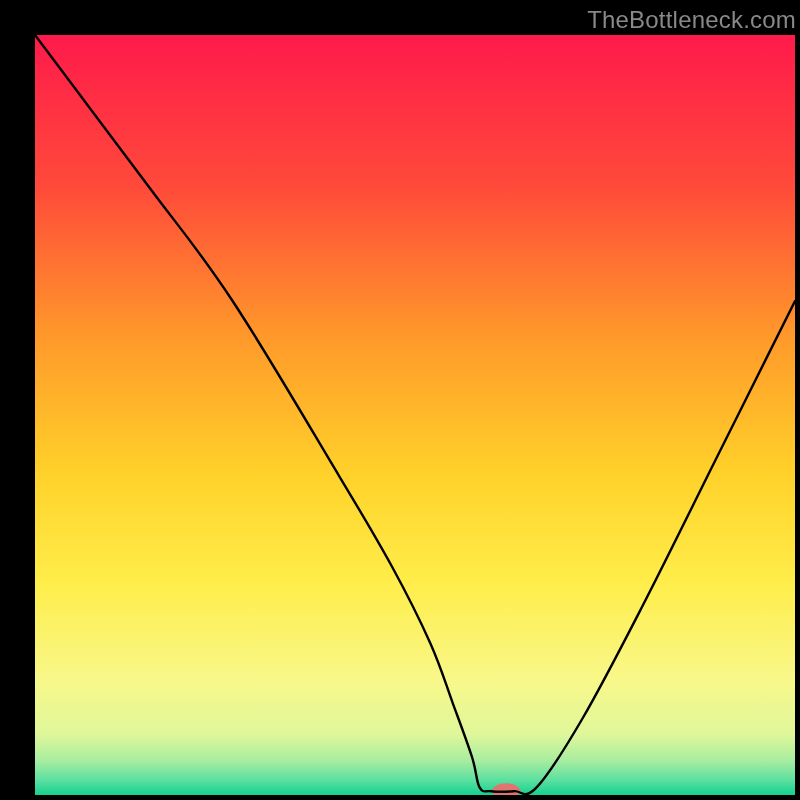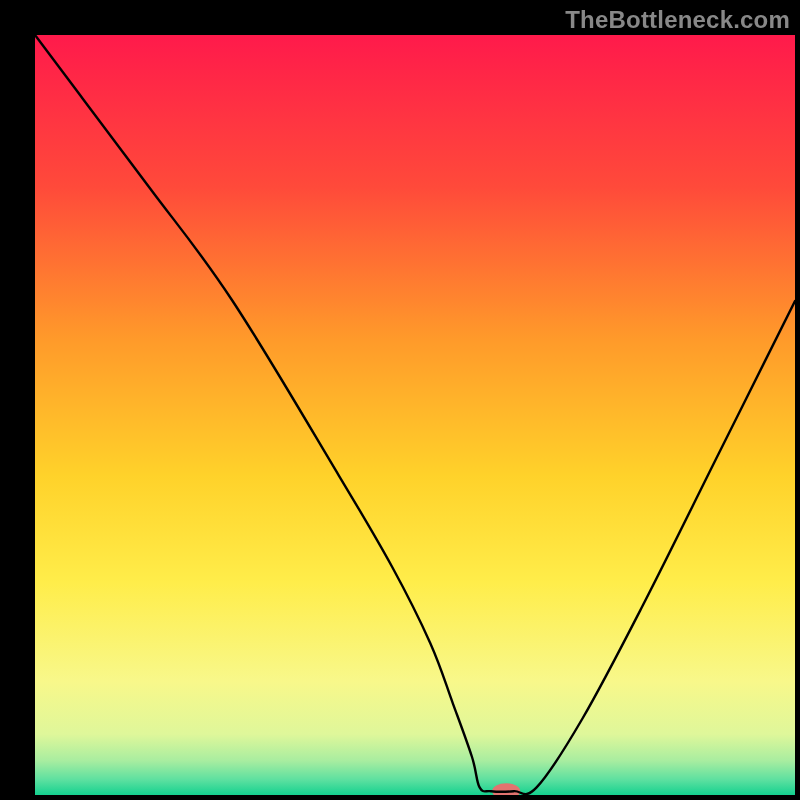--- a/index.html
+++ b/index.html
@@ -20,24 +20,24 @@
     position: absolute;
     left: 35px;
     top: 35px;
     width: 760px;
     height: 760px;
     overflow: hidden;
   }
   .attribution {
     position: absolute;
     top: 6px;
-    right: 10px;
+    right: 4px;
     color: #888;
     font-size: 24px;
-    font-weight: 700;
+    font-weight: 400;
     letter-spacing: 0.2px;
     z-index: 10;
     user-select: none;
   }
   svg { display: block; }
 </style>
 </head>
 <body>
 
 <div class="frame">

